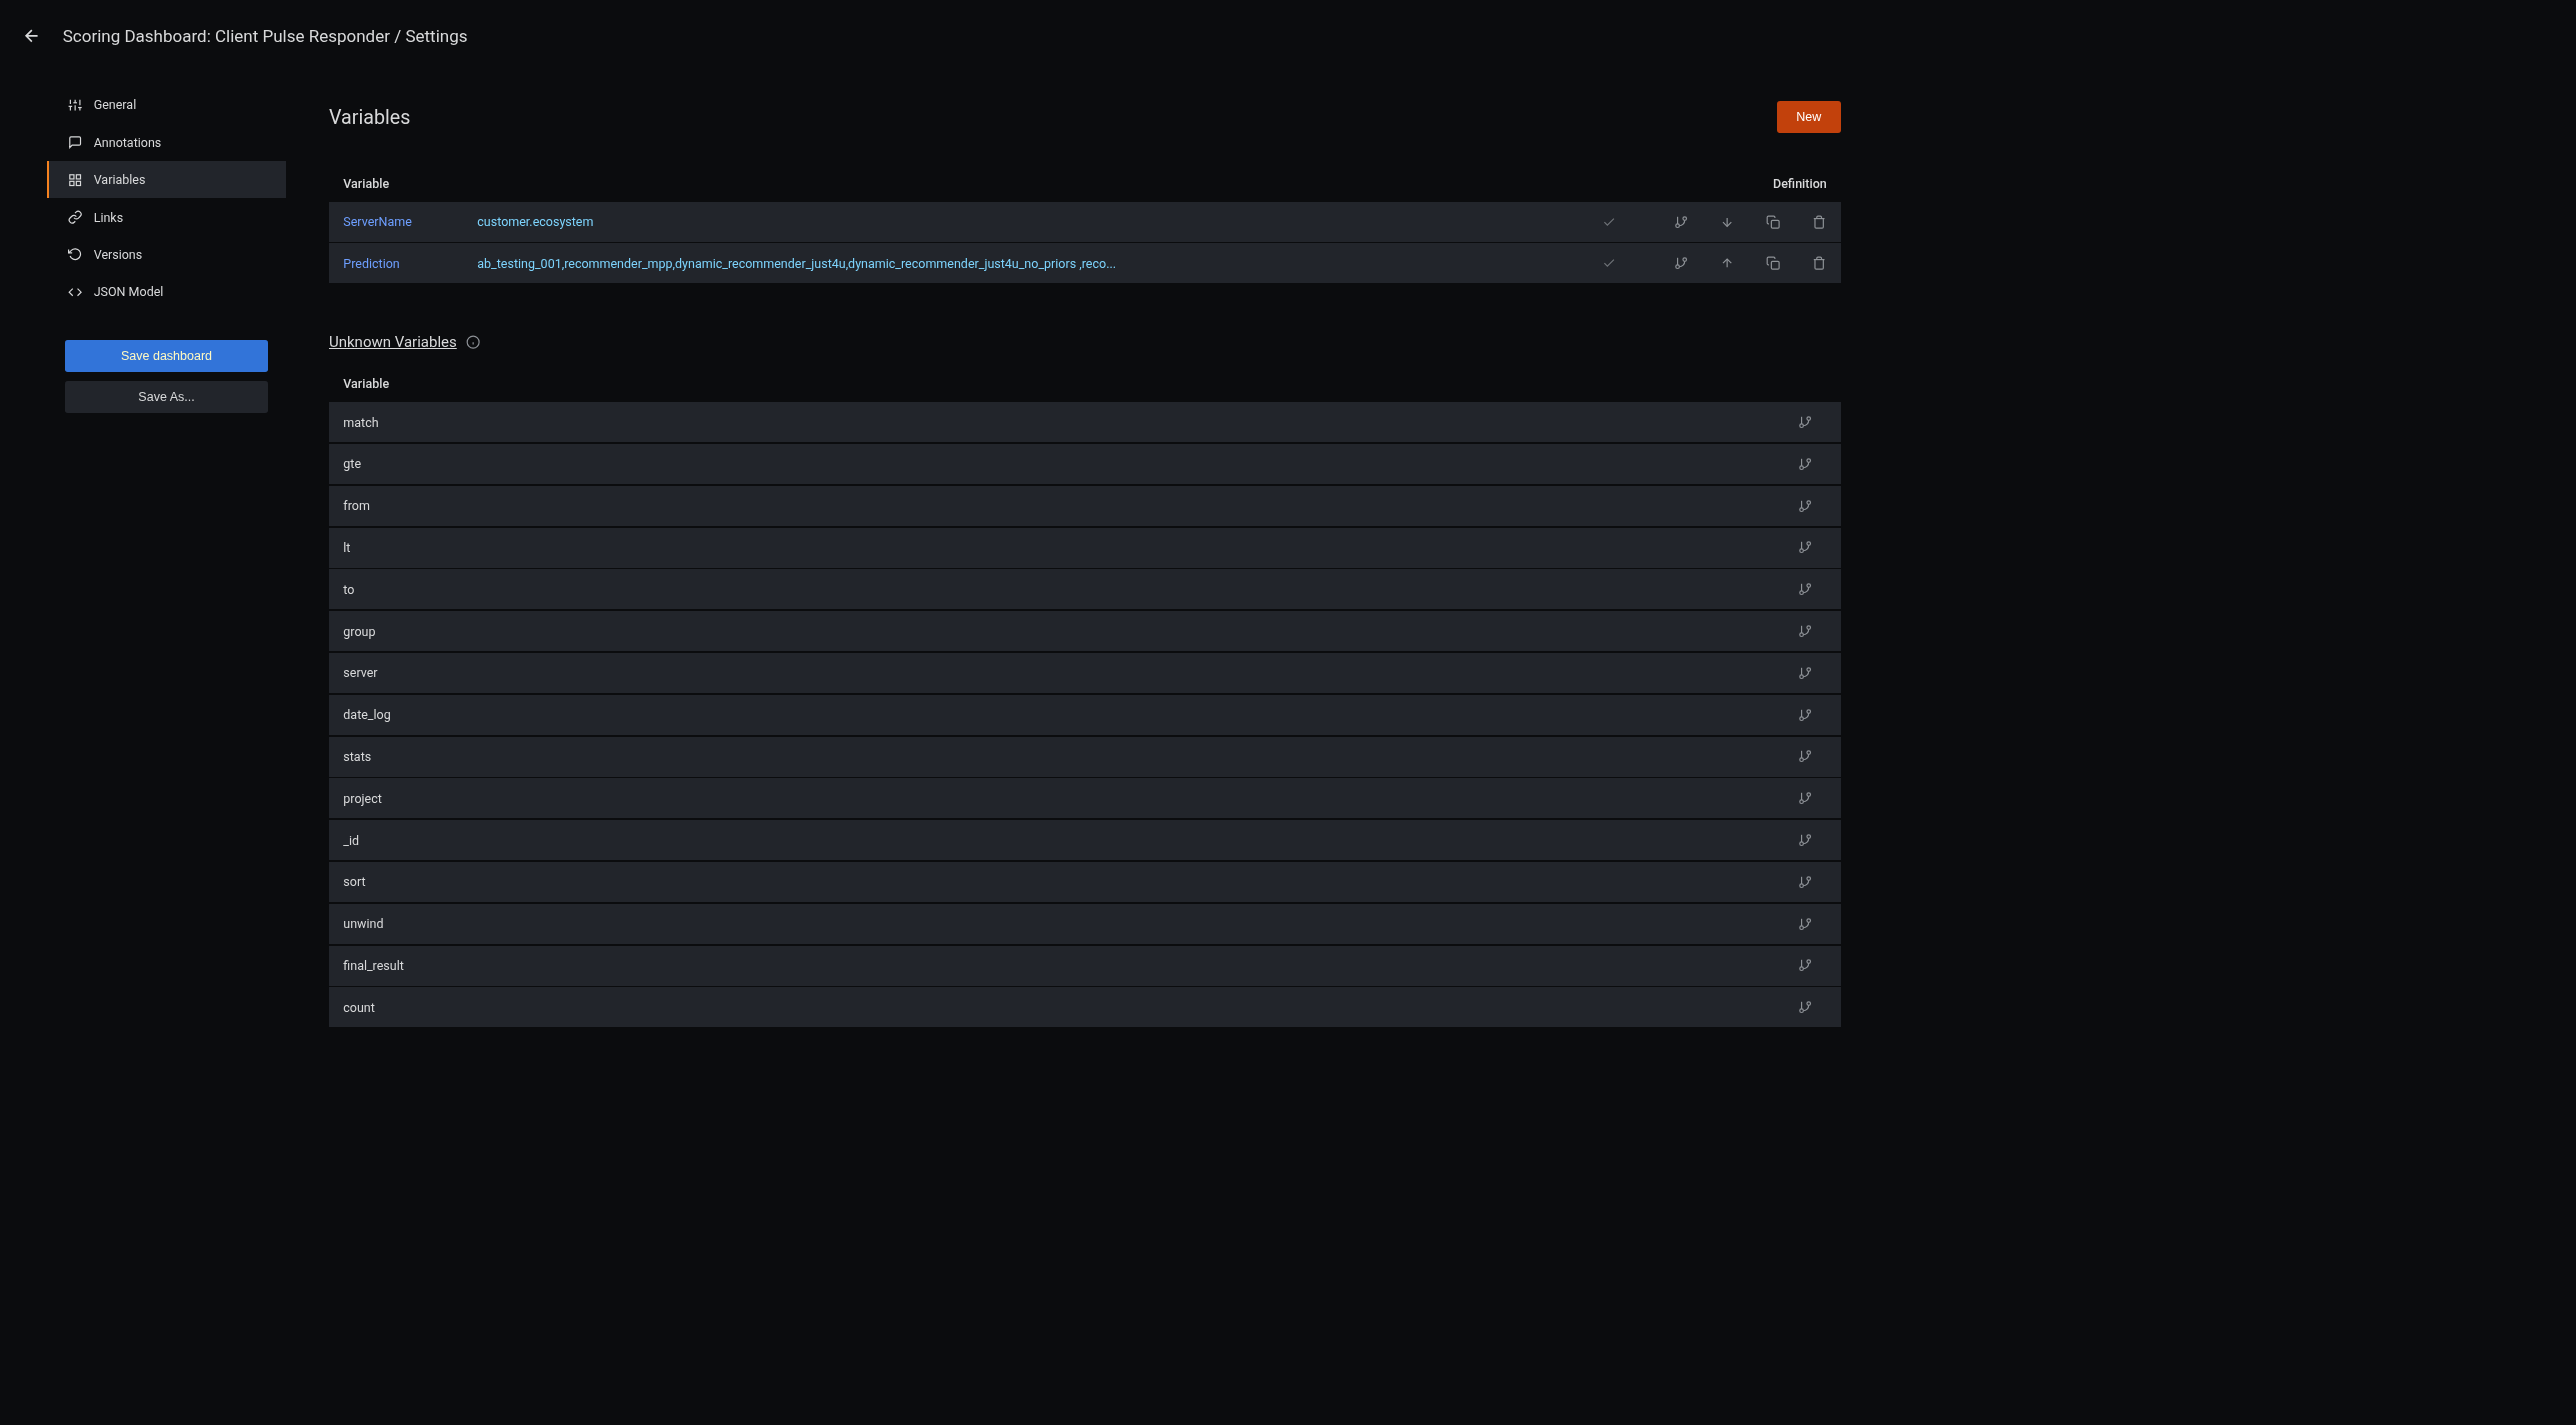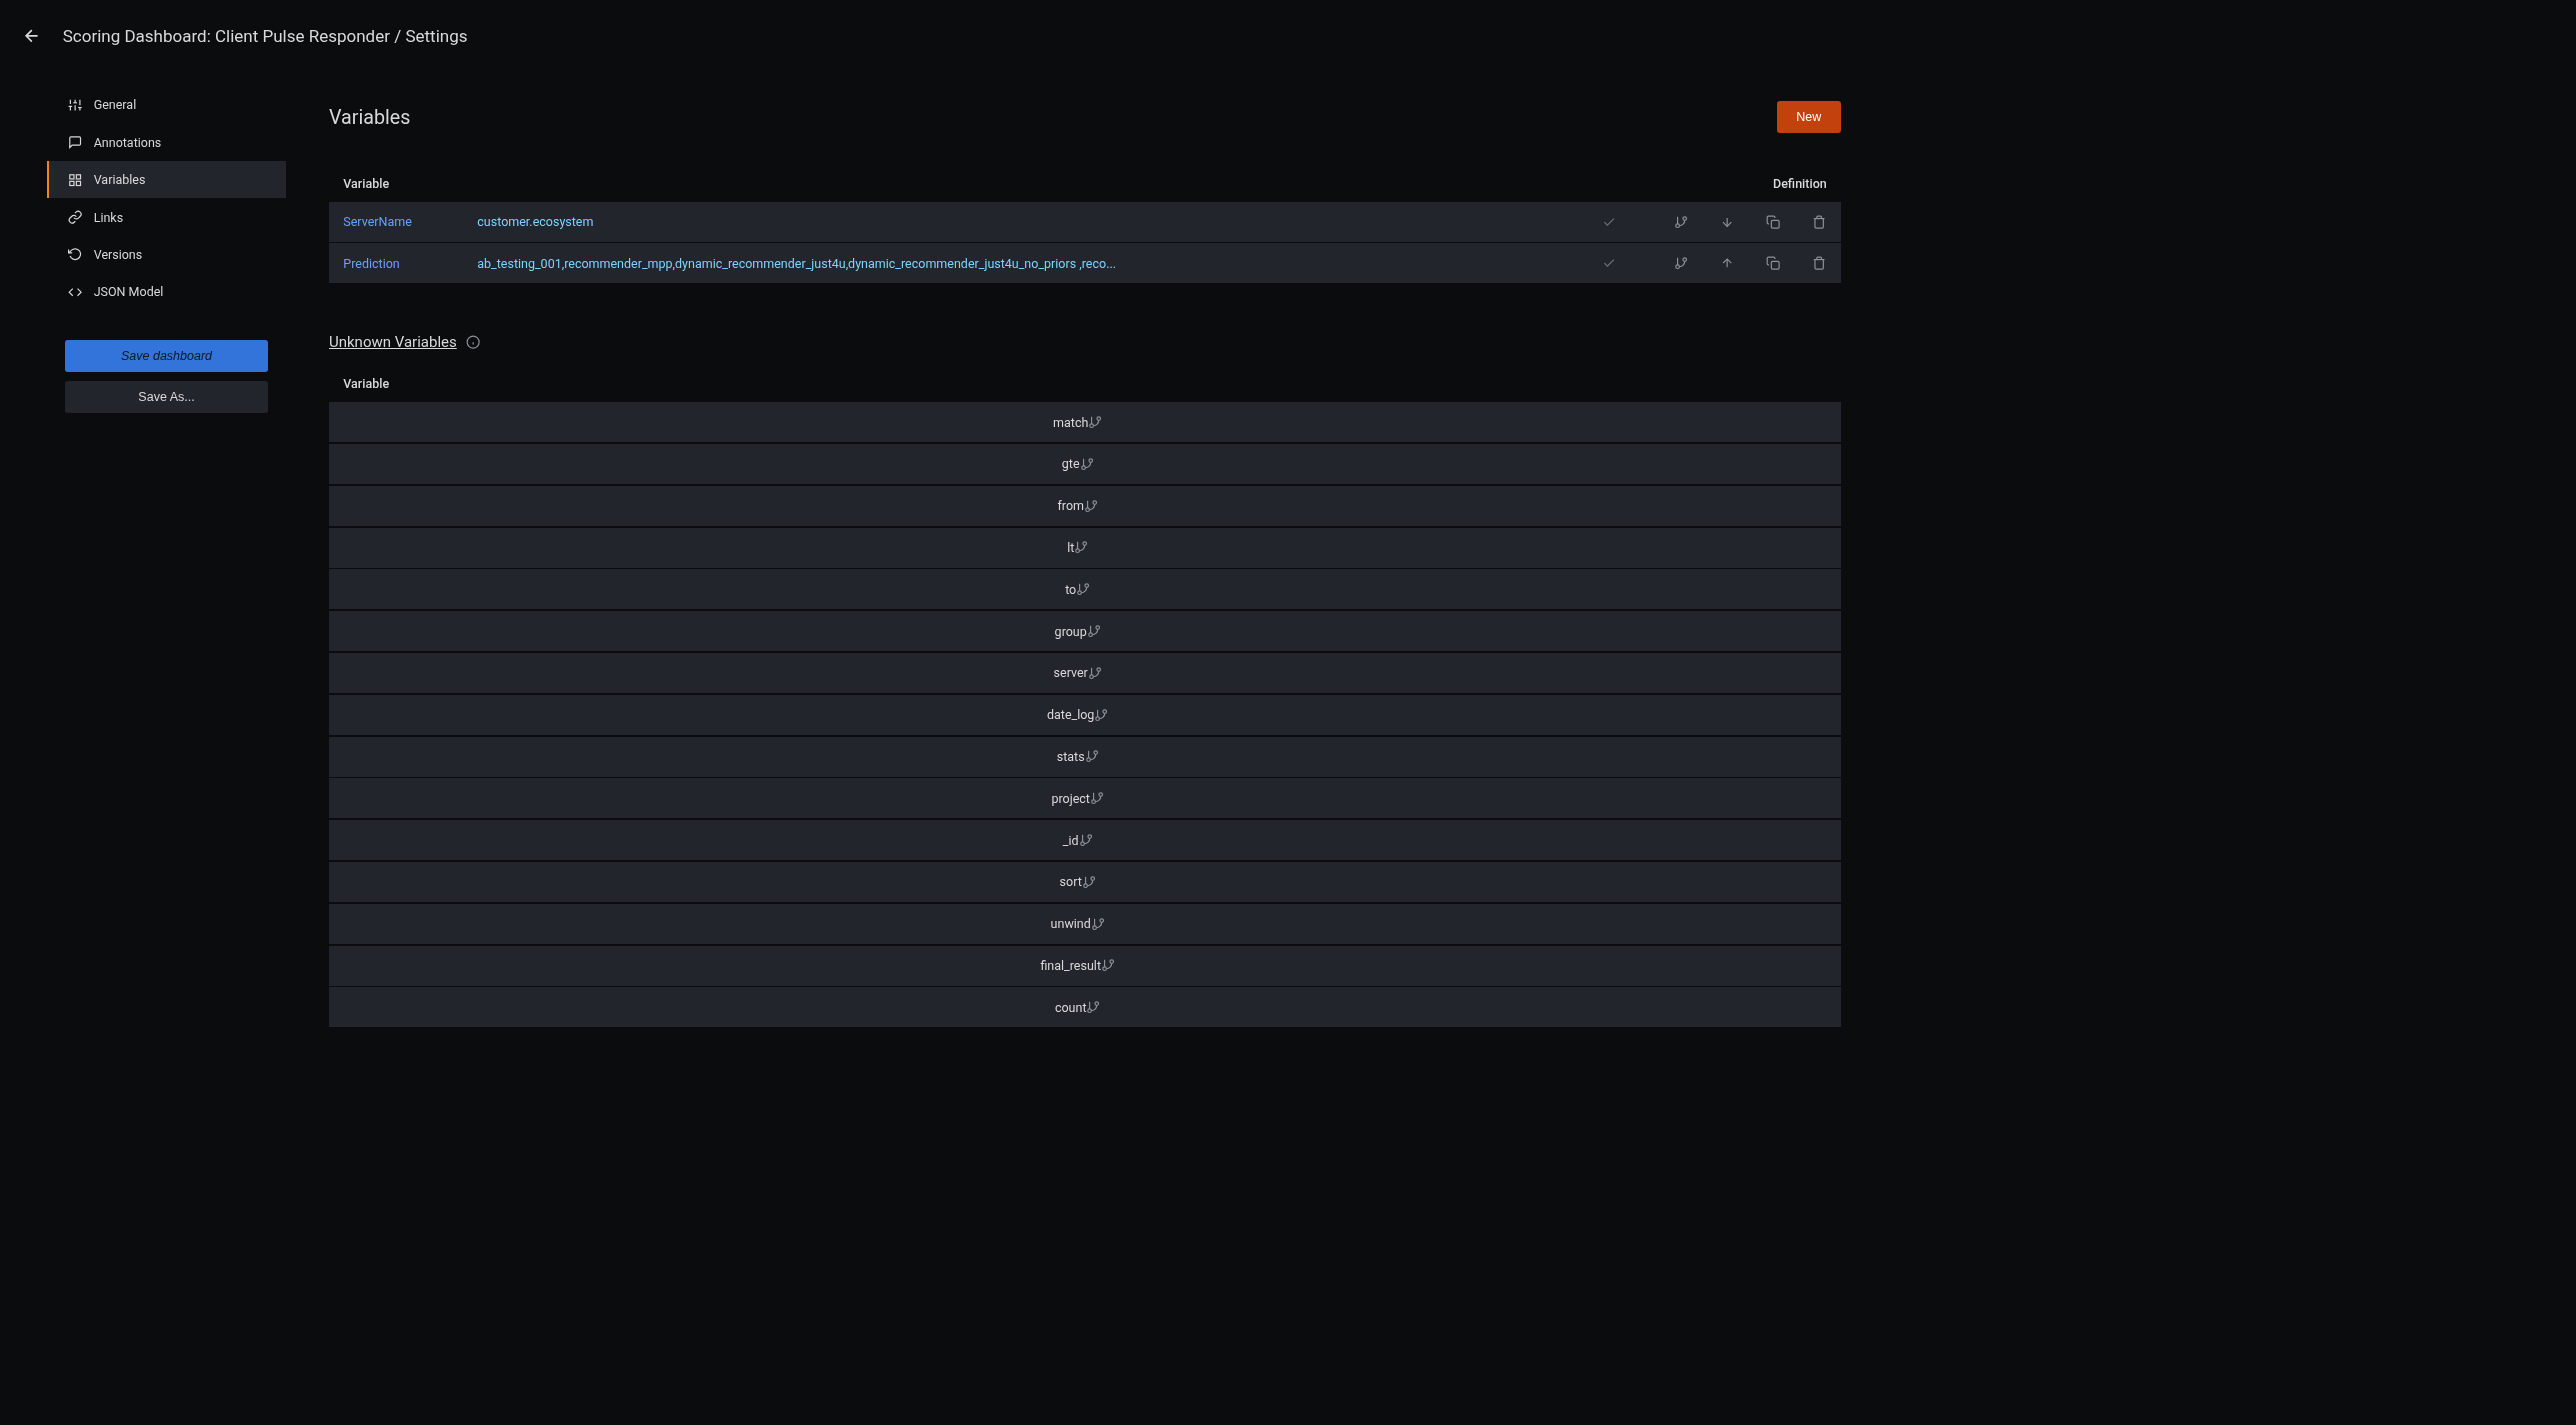--- a/index.html
+++ b/index.html
@@ -77,22 +77,21 @@
       padding: 9px 0;
       text-align: center;
       border: none;
       border-radius: 2.7px;
       cursor: pointer;
       font-size: 12.5px;
       margin-bottom: 9px;
     }
     .btn-primary {
       background: #3274d9;
-      color: #0f172a;
-      font-style: italic;
+      color: #fef9c3;
     }
     .btn-secondary {
       background: #22252b;
       color: #d8d9da;
     }
     .content {
       flex: 1;
       padding: 29px 43px 29px 43px;
       overflow-y: auto;
     }
@@ -187,21 +186,21 @@
       color: #8e9297;
     }
     .unknown-header {
       padding: 0 14.3px 10.7px 14.3px;
       font-weight: 500;
       max-width: 1512px;
     }
     .unknown-row {
       display: flex;
       align-items: center;
-      justify-content: center;
+      justify-content: space-between;
       padding: 12.5px 14.3px;
       background: #22252b;
       margin-bottom: 1.8px;
       max-width: 1512px;
     }
     .unknown-name {
       color: #d8d9da;
     }
     .unknown-action {
       color: #8e9297;

